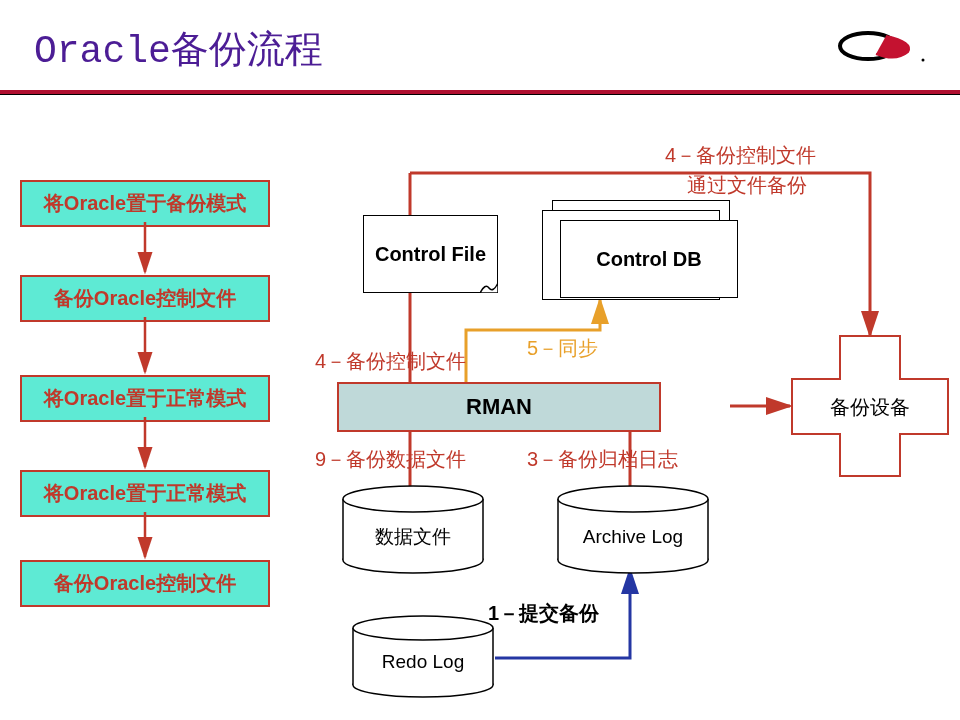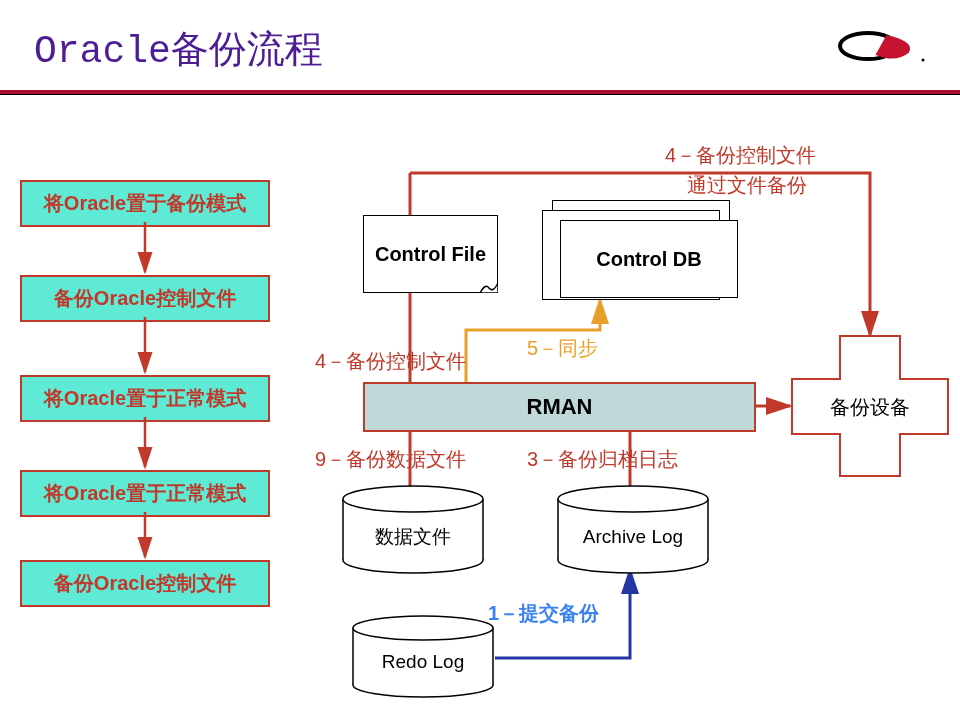--- a/index.html
+++ b/index.html
@@ -6,21 +6,21 @@
   body { font-family: Arial, "Microsoft YaHei", sans-serif; width: 960px; height: 720px; background: #fff; position: relative; }
   .title { position: absolute; top: 24px; left: 34px; font-size: 38px; color: #4c1d95; font-family: Liberation Mono, monospace; }
   .logo { position: absolute; top: 28px; right: 34px; }
   .divider { position: absolute; top: 90px; left: 0; width: 960px; height: 4px; background: #b01030; }
   .divider::after { content: ""; display: block; height: 1px; background: #000; margin-top: 4px; }
   .flowbox { position: absolute; border: 2px solid #c0392b; color: #c0392b; font-size: 20px; font-weight: bold; text-align: center; padding: 8px 10px; background: #5eead4; width: 250px; }
   .process-box { position: absolute; border: 2px solid #c0392b; background: #bfd9d9; text-align: center; font-weight: bold; font-size: 22px; }
   .doc-box { position: absolute; border: 1.5px solid #000; background: #fff; text-align: center; font-weight: bold; font-size: 20px; display: flex; align-items: center; justify-content: center; margin-left: 28px; }
   .stack-page { position: absolute; border: 1.5px solid #000; background: #fff; }
   .lbl { position: absolute; color: #c0392b; font-size: 20px; font-weight: normal; white-space: nowrap; }
-  .lbl-blue { position: absolute; color: #3b82f6; font-size: 20px; font-weight: bold; }
+  .lbl-blue { position: absolute; color: #000000; font-size: 20px; font-weight: bold; }
 </style>
 </head>
 <body>
 
 <div class="title">Oracle备份流程</div>
 
 <svg class="logo" width="90" height="36">
   <ellipse cx="32" cy="18" rx="28" ry="13" fill="none" stroke="#000" stroke-width="4"></ellipse>
   <path d="M 50 8 Q 78 14 72 24 Q 60 34 40 26" fill="#c41230" stroke="#c41230" stroke-width="2"></path>
   <circle cx="87" cy="32" r="1.5" fill="#000"></circle>
@@ -74,21 +74,21 @@
     <path d="M 0 14 Q 5 4 9 9 Q 13 14 18 4 L 18 14 Z" fill="#fff" stroke="#000" stroke-width="1.5"></path>
   </svg>
 </div>
 
 <div class="stack-page" style="top:200px; left:552px; width:178px; height:90px;"></div>
 <div class="stack-page" style="top:210px; left:542px; width:178px; height:90px;"></div>
 <div class="doc-box" style="top:220px; left:532px; width:178px; height:78px;">
   <span>Control DB</span>
 </div>
 
-<div class="process-box" style="top:382px; left:337px; width:393px; height:50px; line-height:46px;margin-left:26px;">RMAN</div>
+<div class="process-box" style="top:382px; left:337px; width:324px; height:50px; line-height:46px;">RMAN</div>
 
 <svg style="position:absolute; top:334px; left:790px;" width="168" height="145">
   <path d="M 50 2 L 110 2 L 110 45 L 158 45 L 158 100 L 110 100 L 110 142 L 50 142 L 50 100 L 2 100 L 2 45 L 50 45 Z" fill="#fff" stroke="#c0392b" stroke-width="2"></path>
   <text x="80" y="80" text-anchor="middle" font-size="20" fill="#000">备份设备</text>
 </svg>
 
 <svg style="position:absolute; top:485px; left:340px;" width="146" height="90">
   <ellipse cx="73" cy="75" rx="70" ry="13" fill="#fff" stroke="#000" stroke-width="1.5"></ellipse>
   <rect x="3" y="14" width="140" height="61" fill="#fff" stroke="none"></rect>
   <line x1="3" y1="14" x2="3" y2="75" stroke="#000" stroke-width="1.5"></line>

